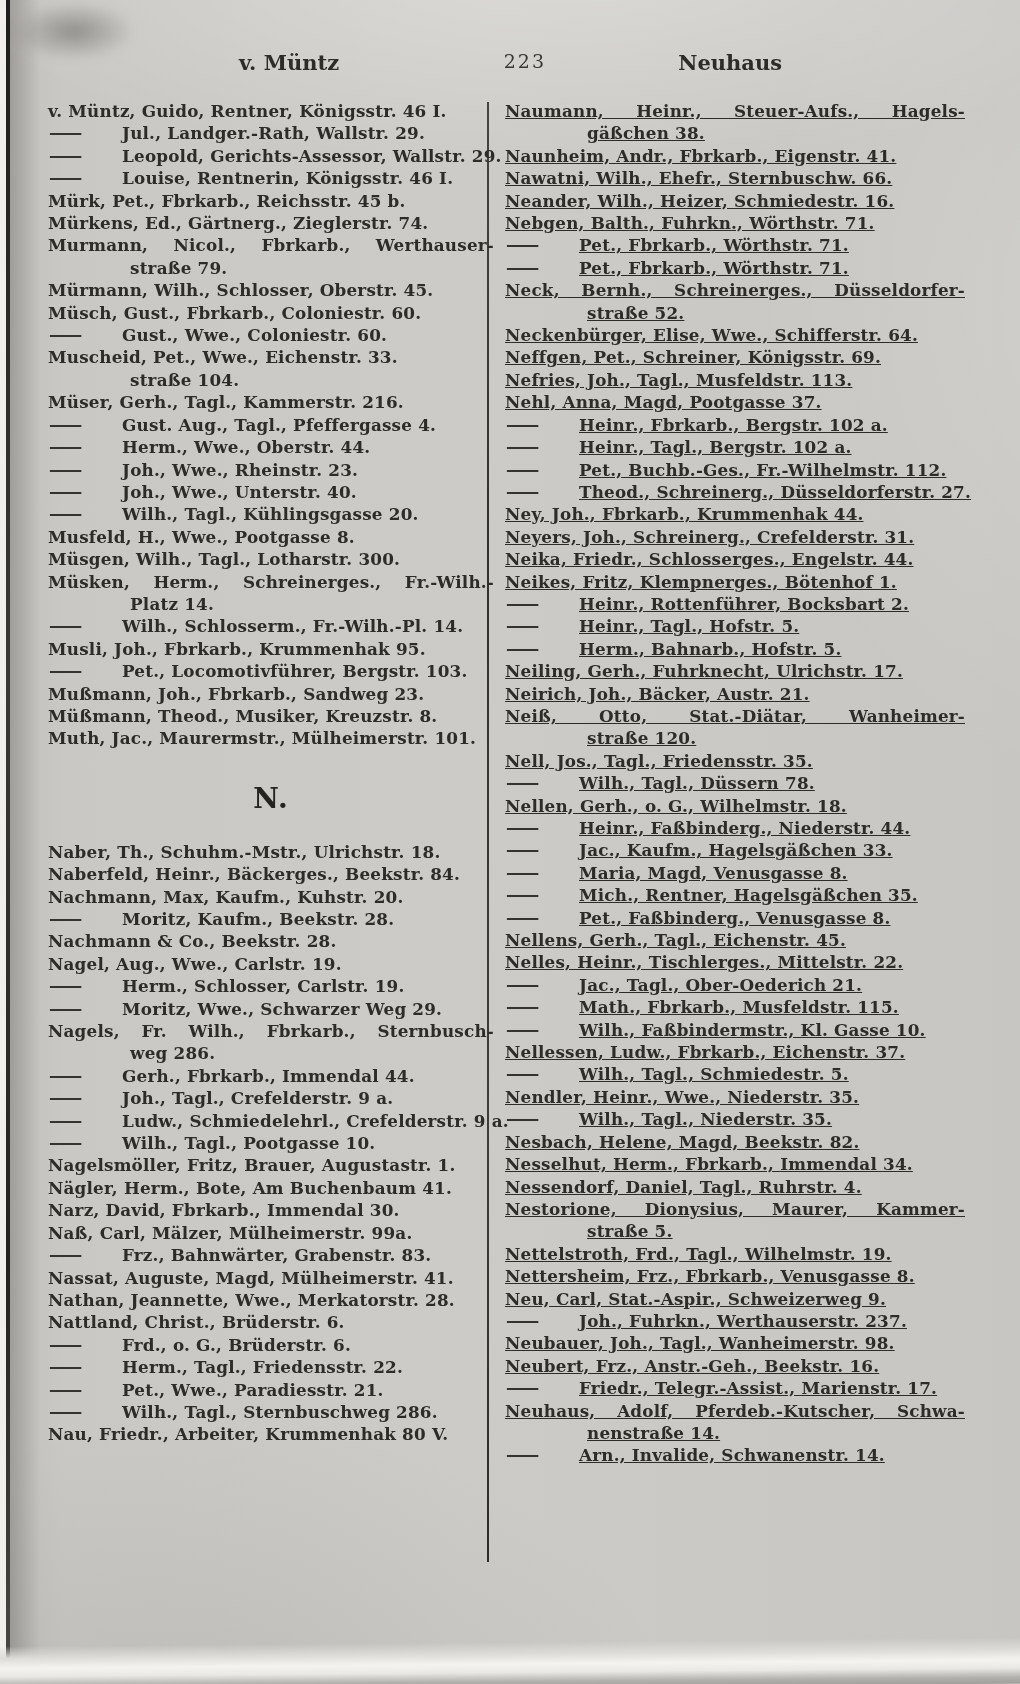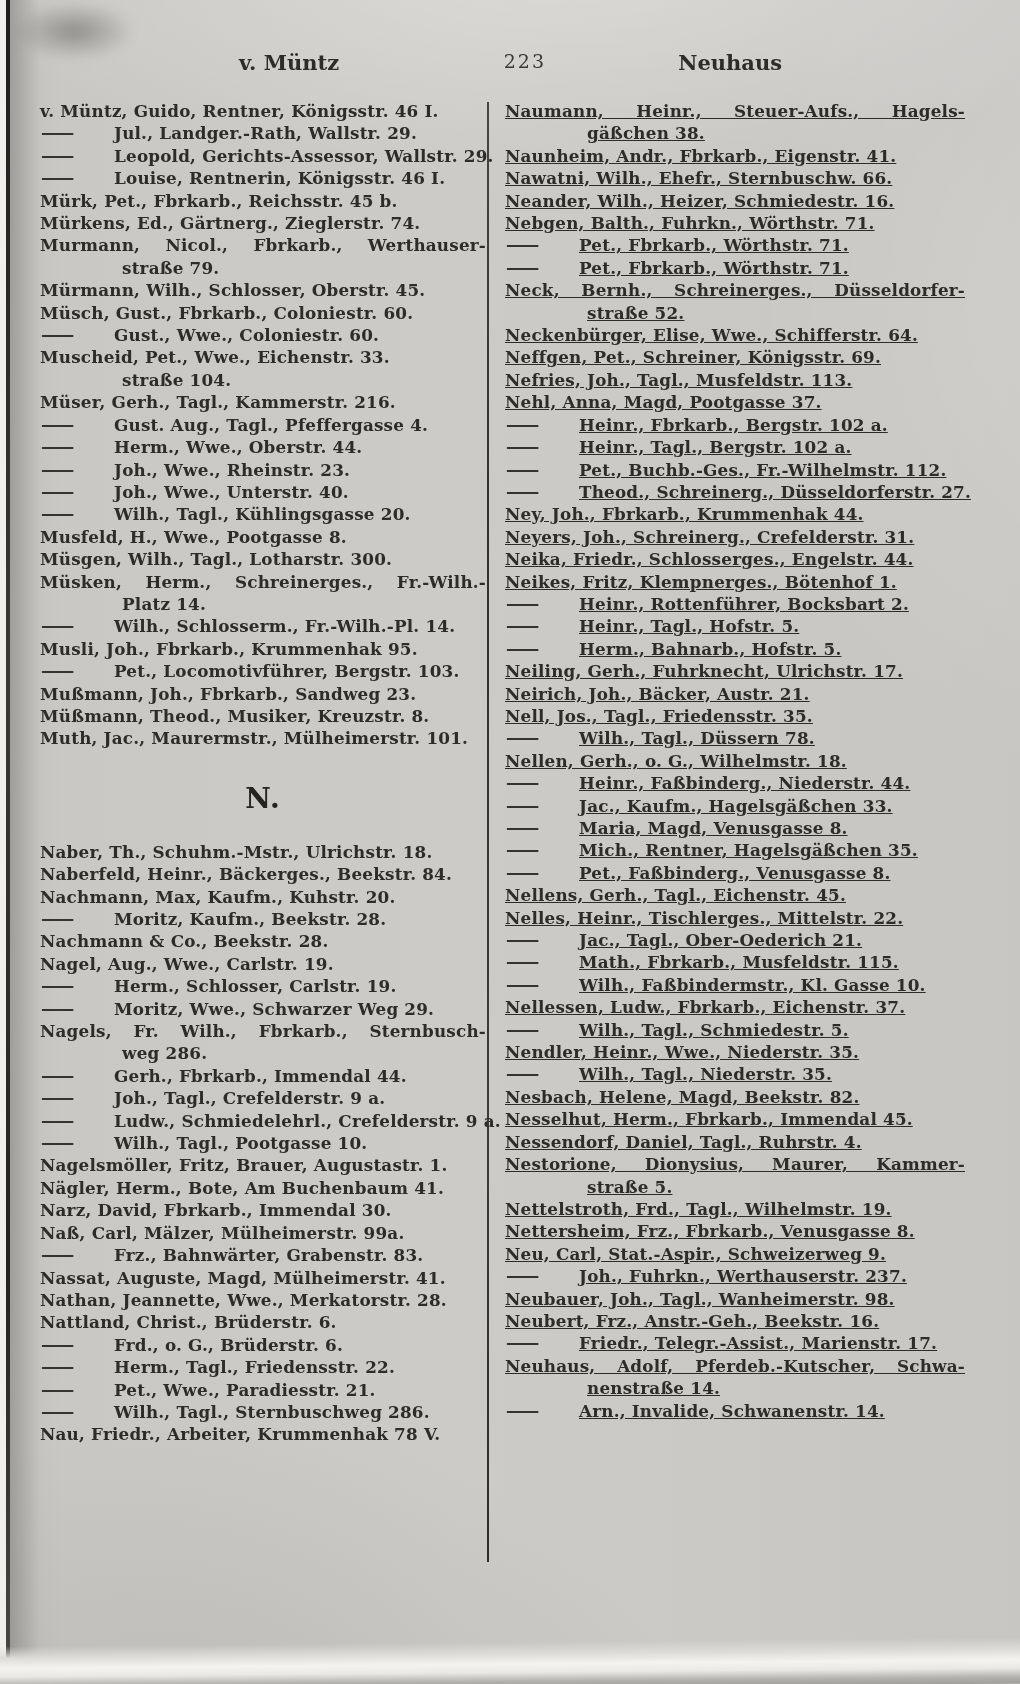--- a/index.html
+++ b/index.html
@@ -30,21 +30,21 @@
   
   .header{position:absolute;top:50px;left:0;width:1020px;height:34px;color:#2e2c28;margin-left:44px;}
   .hleft{position:absolute;left:160px;width:170px;text-align:center;font-weight:700;font-size:21px;}
   .hnum{position:absolute;left:412px;width:90px;text-align:right;font-weight:400;font-size:19px;letter-spacing:2px;color:#3a3834;}
   .hright{position:absolute;left:588px;width:150px;text-align:right;font-weight:700;font-size:21px;}
   
   .divider{position:absolute;left:487px;top:102px;width:2px;height:1460px;
     background:linear-gradient(180deg,#45443f,#31302c 30%,#3d3c37 70%,#2c2b27);}
   
   .col{position:absolute;top:100px;color:#2e2c28;font-weight:700;}
-  #col-left{left:40px;width:446px;}
+  #col-left{left:48px;width:446px;}
   #col-right{left:505px;width:460px;text-decoration:underline;}
   .line{white-space:nowrap;line-height:22.4px;font-size:16.8px;letter-spacing:0.2px;}
   .line.cont{padding-left:82px;}
   .line.just{text-align:justify;text-align-last:justify;}
   .dash{display:inline-block;width:74px;transform:scaleX(2.1);transform-origin:left center;color:#35332f;}
   .section-heading{text-align:center;font-size:28px;font-weight:700;letter-spacing:1px;
     margin-top:32px;margin-bottom:26px;color:#262420;}
 </style>
 </head>
 <body>
@@ -213,21 +213,21 @@
       <div class="entry">
         <div class="line"><span class="dash">—</span>Herm., Tagl., Friedensstr. 22.</div>
       </div>
       <div class="entry">
         <div class="line"><span class="dash">—</span>Pet., Wwe., Paradiesstr. 21.</div>
       </div>
       <div class="entry">
         <div class="line"><span class="dash">—</span>Wilh., Tagl., Sternbuschweg 286.</div>
       </div>
       <div class="entry">
-        <div class="line">Nau, Friedr., Arbeiter, Krummenhak 78 V.</div>
+        <div class="line">Nau, Friedr., Arbeiter, Krummenhak 80 V.</div>
       </div>
     </div>
   <div id="col-right" class="col">
       <div class="entry">
         <div class="line just">Naumann, Heinr., Steuer-Aufs., Hagels-</div>
         <div class="line cont">gäßchen 38.</div>
       </div>
       <div class="entry">
         <div class="line">Naunheim, Andr., Fbrkarb., Eigenstr. 41.</div>
       </div>
@@ -295,20 +295,24 @@
       <div class="entry">
         <div class="line"><span class="dash">—</span>Herm., Bahnarb., Hofstr. 5.</div>
       </div>
       <div class="entry">
         <div class="line">Neiling, Gerh., Fuhrknecht, Ulrichstr. 17.</div>
       </div>
       <div class="entry">
         <div class="line">Neirich, Joh., Bäcker, Austr. 21.</div>
       </div>
       <div class="entry">
+        <div class="line just">Neiß, Otto, Stat.-Diätar, Wanheimer-</div>
+        <div class="line cont">straße 120.</div>
+      </div>
+      <div class="entry">
         <div class="line">Nell, Jos., Tagl., Friedensstr. 35.</div>
       </div>
       <div class="entry">
         <div class="line"><span class="dash">—</span>Wilh., Tagl., Düssern 78.</div>
       </div>
       <div class="entry">
         <div class="line">Nellen, Gerh., o. G., Wilhelmstr. 18.</div>
       </div>
       <div class="entry">
         <div class="line"><span class="dash">—</span>Heinr., Faßbinderg., Niederstr. 44.</div>
@@ -349,21 +353,21 @@
       <div class="entry">
         <div class="line">Nendler, Heinr., Wwe., Niederstr. 35.</div>
       </div>
       <div class="entry">
         <div class="line"><span class="dash">—</span>Wilh., Tagl., Niederstr. 35.</div>
       </div>
       <div class="entry">
         <div class="line">Nesbach, Helene, Magd, Beekstr. 82.</div>
       </div>
       <div class="entry">
-        <div class="line">Nesselhut, Herm., Fbrkarb., Immendal 45.</div>
+        <div class="line">Nesselhut, Herm., Fbrkarb., Immendal 34.</div>
       </div>
       <div class="entry">
         <div class="line">Nessendorf, Daniel, Tagl., Ruhrstr. 4.</div>
       </div>
       <div class="entry">
         <div class="line just">Nestorione, Dionysius, Maurer, Kammer-</div>
         <div class="line cont">straße 5.</div>
       </div>
       <div class="entry">
         <div class="line">Nettelstroth, Frd., Tagl., Wilhelmstr. 19.</div>

